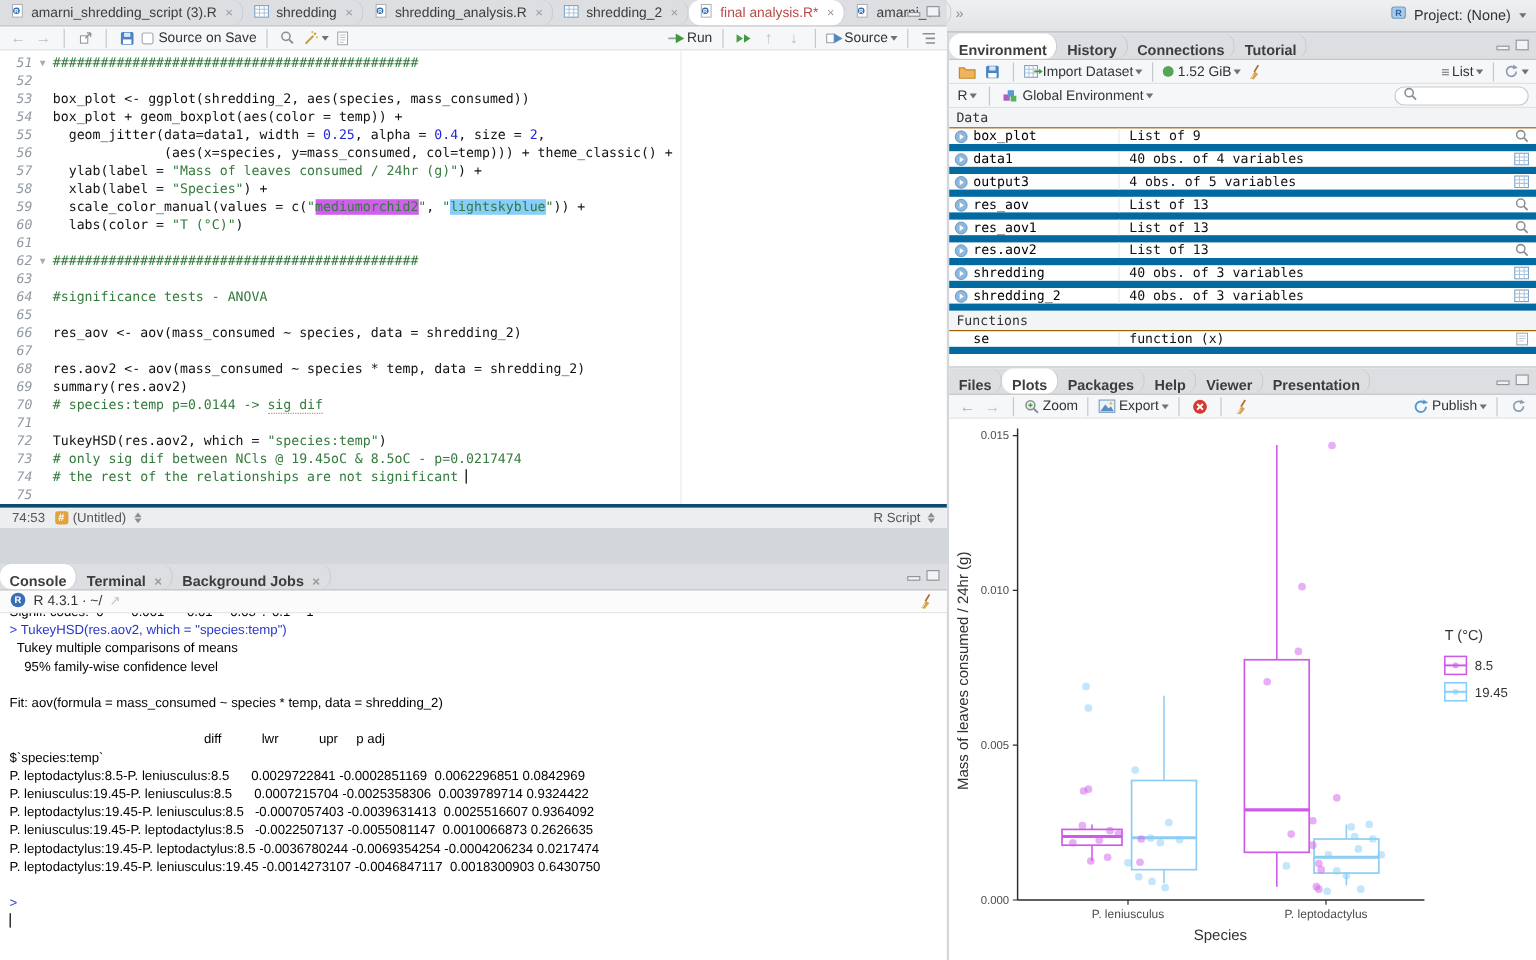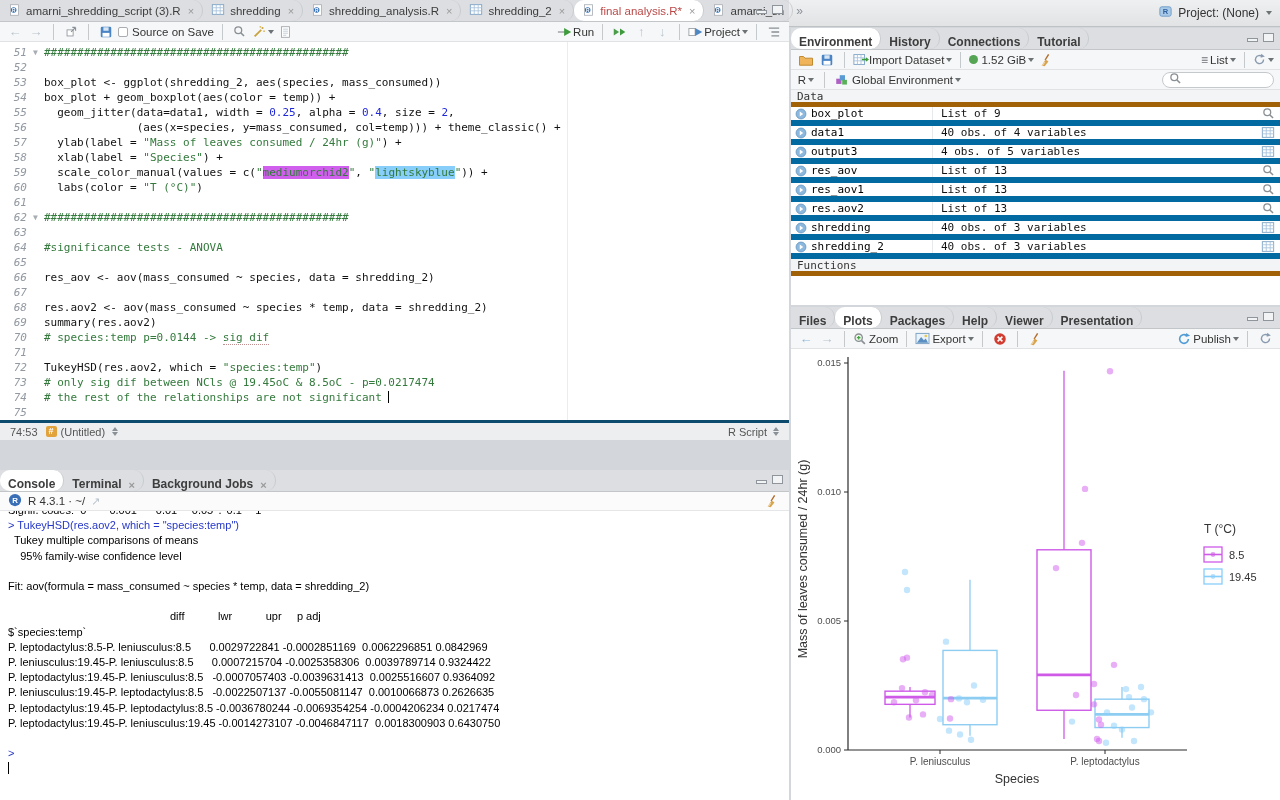--- a/index.html
+++ b/index.html
@@ -83,21 +83,21 @@
   .conout .line { white-space:pre; }
   .conout .cmd { color:#2637c8; }
 
   
   .envscope { height:20px; background:#f6f7f8; border-bottom:1px solid #e0e2e4; display:flex;
     align-items:center; padding:0 6px; gap:4px; font-size:11.5px; color:#333; }
   .search { margin-left:auto; display:flex; align-items:center; gap:4px; border:1px solid #c6c9cc;
     border-radius:9px; background:#fff; height:16px; width:112px; padding:0 6px; }
   .search input { border:none; outline:none; width:84px; font-size:11px; background:transparent; }
   .envlist { font-family:"DejaVu Sans Mono", monospace; font-size:11px; }
-  .envsec { height:17px; background:#f3f4f6; border-bottom:5px solid #a16207; color:#333;
+  .envsec { height:17px; background:#f3f4f6; border-bottom:1px solid #a16207; color:#333;
     font-family:"DejaVu Sans Mono", monospace; font-size:11px; display:flex; align-items:center; padding-left:6px; }
   .envrow { height:19px; display:flex; align-items:center; border-bottom:6px solid #0369a1; }
   .envrow .exp { width:20px; display:flex; justify-content:center; flex:0 0 20px; }
   .envrow .nm2 { width:122px; flex:0 0 122px; color:#000; border-right:1px solid #e8e9ea; height:100%;
     display:flex; align-items:center; }
   .envrow .val { flex:1; padding-left:8px; color:#111; }
   .envrow .ric { width:24px; flex:0 0 24px; display:flex; justify-content:center; }
 
   
   .plotarea { height:449px; background:#fff; position:relative; }
@@ -338,21 +338,21 @@
             <span class="archar dim">↓</span>
           </span>
         <span class="vsep"></span>
         <span class="icbtn">
             <span>
               <svg width="16" height="12" viewBox="0 0 18 12">
                 <rect x="1" y="2" width="7" height="8" fill="#fff" stroke="#9aa0a6"></rect>
                 <polygon points="8,1.5 16,6 8,10.5" fill="#4f87c0"></polygon>
               </svg>
             </span>
-            <span style="font-size:11.5px">Project</span>
+            <span style="font-size:11.5px">Source</span>
             <span class="caret"></span>
           </span>
         <span class="vsep"></span>
         <span class="icbtn">
             <span>
               <svg width="14" height="12" viewBox="0 0 16 14">
                 <path d="M2 2.5h12M5 7h9M5 11.5h9" stroke="#8a8f94" stroke-width="1.6"></path>
               </svg>
             </span>
           </span>
@@ -696,20 +696,31 @@
           <span class="nm2">shredding_2</span>
           <span class="val">40 obs. of 3 variables</span>
           <span class="ric">
             <svg width="14" height="13" viewBox="0 0 16 14">
               <rect x="1.5" y="1.5" width="13" height="11" fill="#fff" stroke="#7aa0c4"></rect>
               <path d="M1.5 5h13M1.5 8.5h13M6 1.5v11M10.5 1.5v11" stroke="#a9c4dd"></path>
             </svg>
           </span>
         </div>
         <div class="envsec">Functions</div>
+        <div class="envrow">
+          <span class="exp"></span>
+          <span class="nm2">se</span>
+          <span class="val">function (x)</span>
+          <span class="ric">
+            <svg width="13" height="13" viewBox="0 0 16 16">
+              <rect x="2.5" y="2" width="11" height="12" fill="#fff" stroke="#9aa0a6"></rect>
+              <path d="M4.5 5h7M4.5 7.5h7M4.5 10h5" stroke="#b9c4cf"></path>
+            </svg>
+          </span>
+        </div>
       </div>
   </section>
 
   <section class="pane plots">
     <div class="tabbar" id="plot-tabs">
         <span class="tab bold">
           <span>Files</span>
         </span>
         <span class="tab bold active">
           <span>Plots</span>

